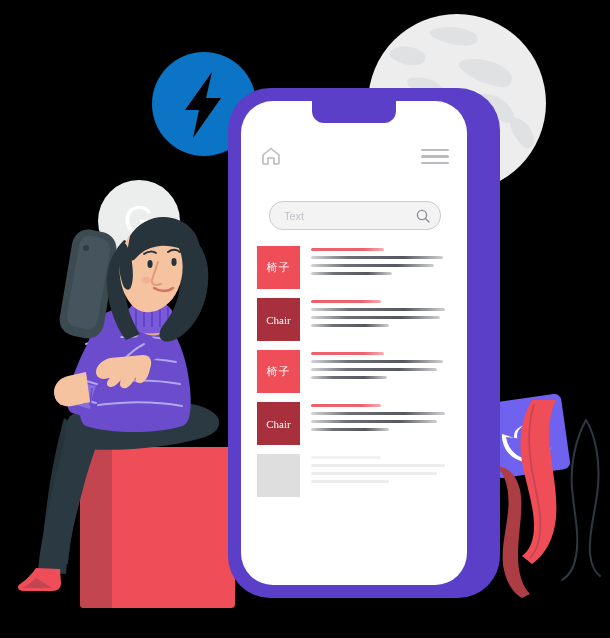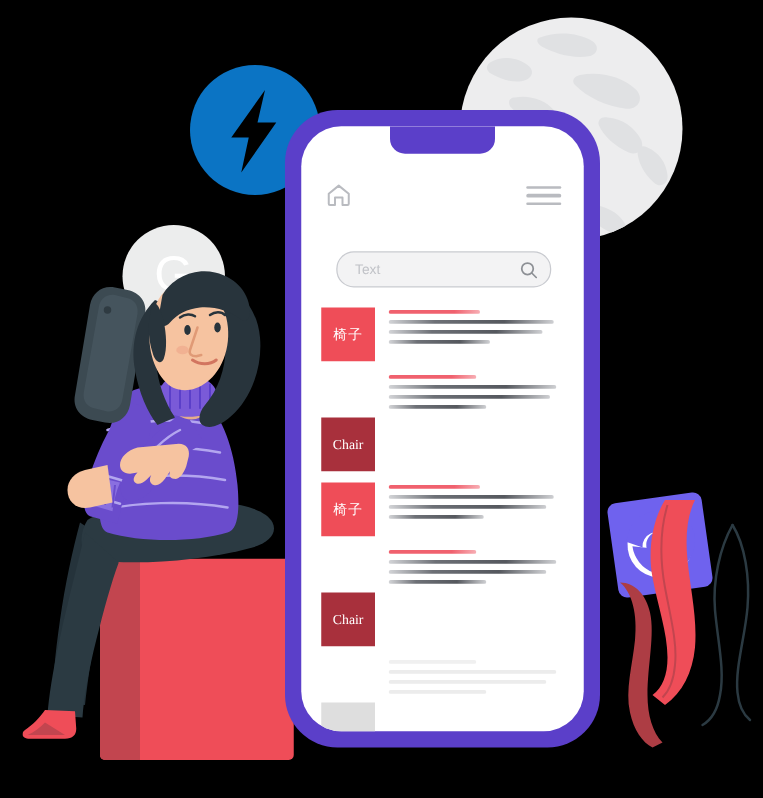--- a/index.html
+++ b/index.html
@@ -26,21 +26,21 @@
   #seat{left:80px;top:447px;width:155px;height:161px;background:#ef4d58;
         border-radius:6px 6px 4px 4px;}
   #seat-shadow{left:80px;top:447px;width:32px;height:161px;background:#c2454f;
         border-radius:6px 0 0 4px;}
 
   
   #char{left:18px;top:190px;width:230px;height:420px;}
   #char svg{display:block;}
 
   
-  #phone{left:228px;top:88px;width:252px;height:510px;background:#5b3fc9;
+  #phone{left:228px;top:88px;width:272px;height:510px;background:#5b3fc9;
          border-radius:42px;}
   #screen{position:absolute;left:13px;top:13px;width:226px;height:484px;
           background:#ffffff;border-radius:32px;overflow:hidden;}
   #notch{position:absolute;left:50%;transform:translateX(-50%);top:0;
          width:84px;height:22px;background:#5b3fc9;border-radius:0 0 12px 12px;}
 
   
   #screen-header{position:absolute;left:0;top:44px;width:226px;height:34px;}
   #home-icon{position:absolute;left:19px;top:0px;width:22px;height:22px;}
   #menu-icon{position:absolute;right:18px;top:4px;width:28px;height:15px;
@@ -55,21 +55,21 @@
   #search-icon{position:absolute;right:10px;top:50%;transform:translateY(-50%);
                width:14px;height:14px;}
 
   
   #list{position:absolute;left:0;top:145px;width:226px;}
   .row{display:flex;align-items:flex-start;margin-bottom:9px;padding:0 16px;}
   .thumb{width:43px;height:43px;flex:0 0 43px;display:flex;align-items:center;
          justify-content:center;color:#fff;}
   .thumb.cjk{font-size:11px;letter-spacing:1px;
          font-family:"DejaVu Sans","Liberation Sans",sans-serif;}
-  .thumb.latin{font-size:11px;font-family:"Liberation Serif",serif;margin-top:36px;}
+  .thumb.latin{font-size:11px;font-family:"Liberation Serif",serif;}
   .lines{flex:1;margin-left:11px;padding-top:2px;}
   .ln{height:2.6px;border-radius:2px;margin-bottom:5.5px;}
   .ln.title{background:linear-gradient(90deg,#f0616e 0%,#f0616e 72%,#f7aeb4 100%);}
   .ln.body{background:linear-gradient(90deg,#d3d4d7 0%,#6d7076 28%,#55585e 70%,#cfd0d3 100%);}
   .ln.faint{background:#ececec;}
   .ln.title.faint{background:#f0f0f0;}
 
   
   #leaves{left:478px;top:400px;width:132px;height:238px;}
   #leaves svg{display:block;}

